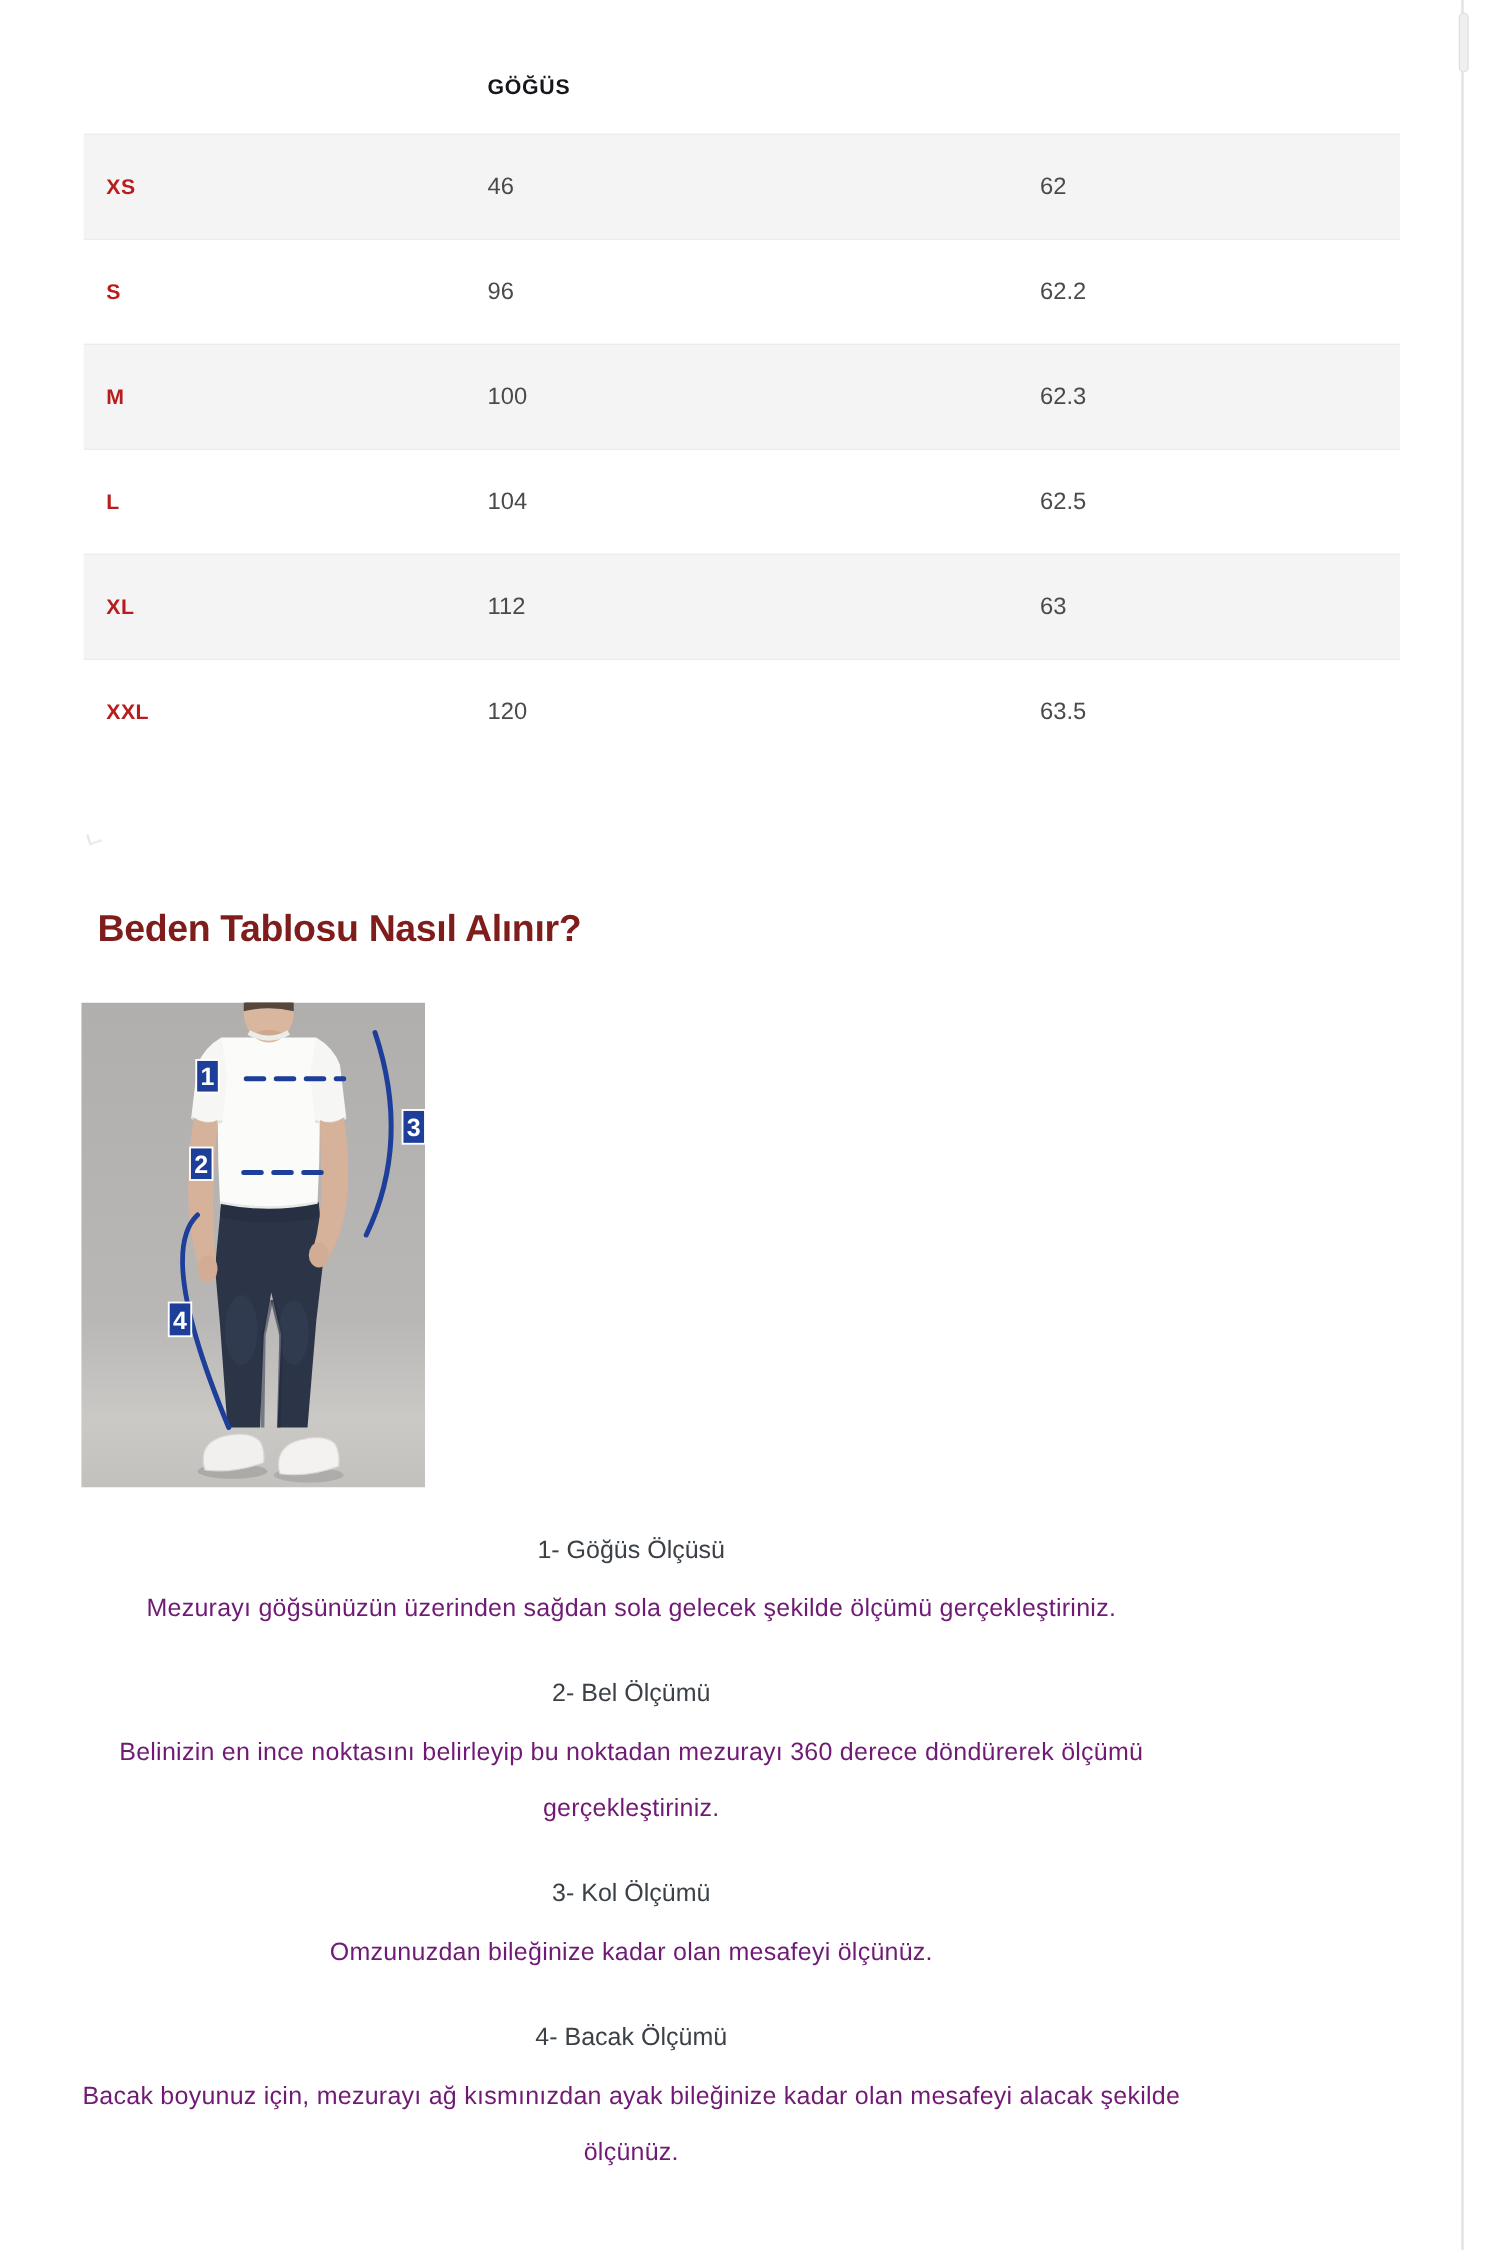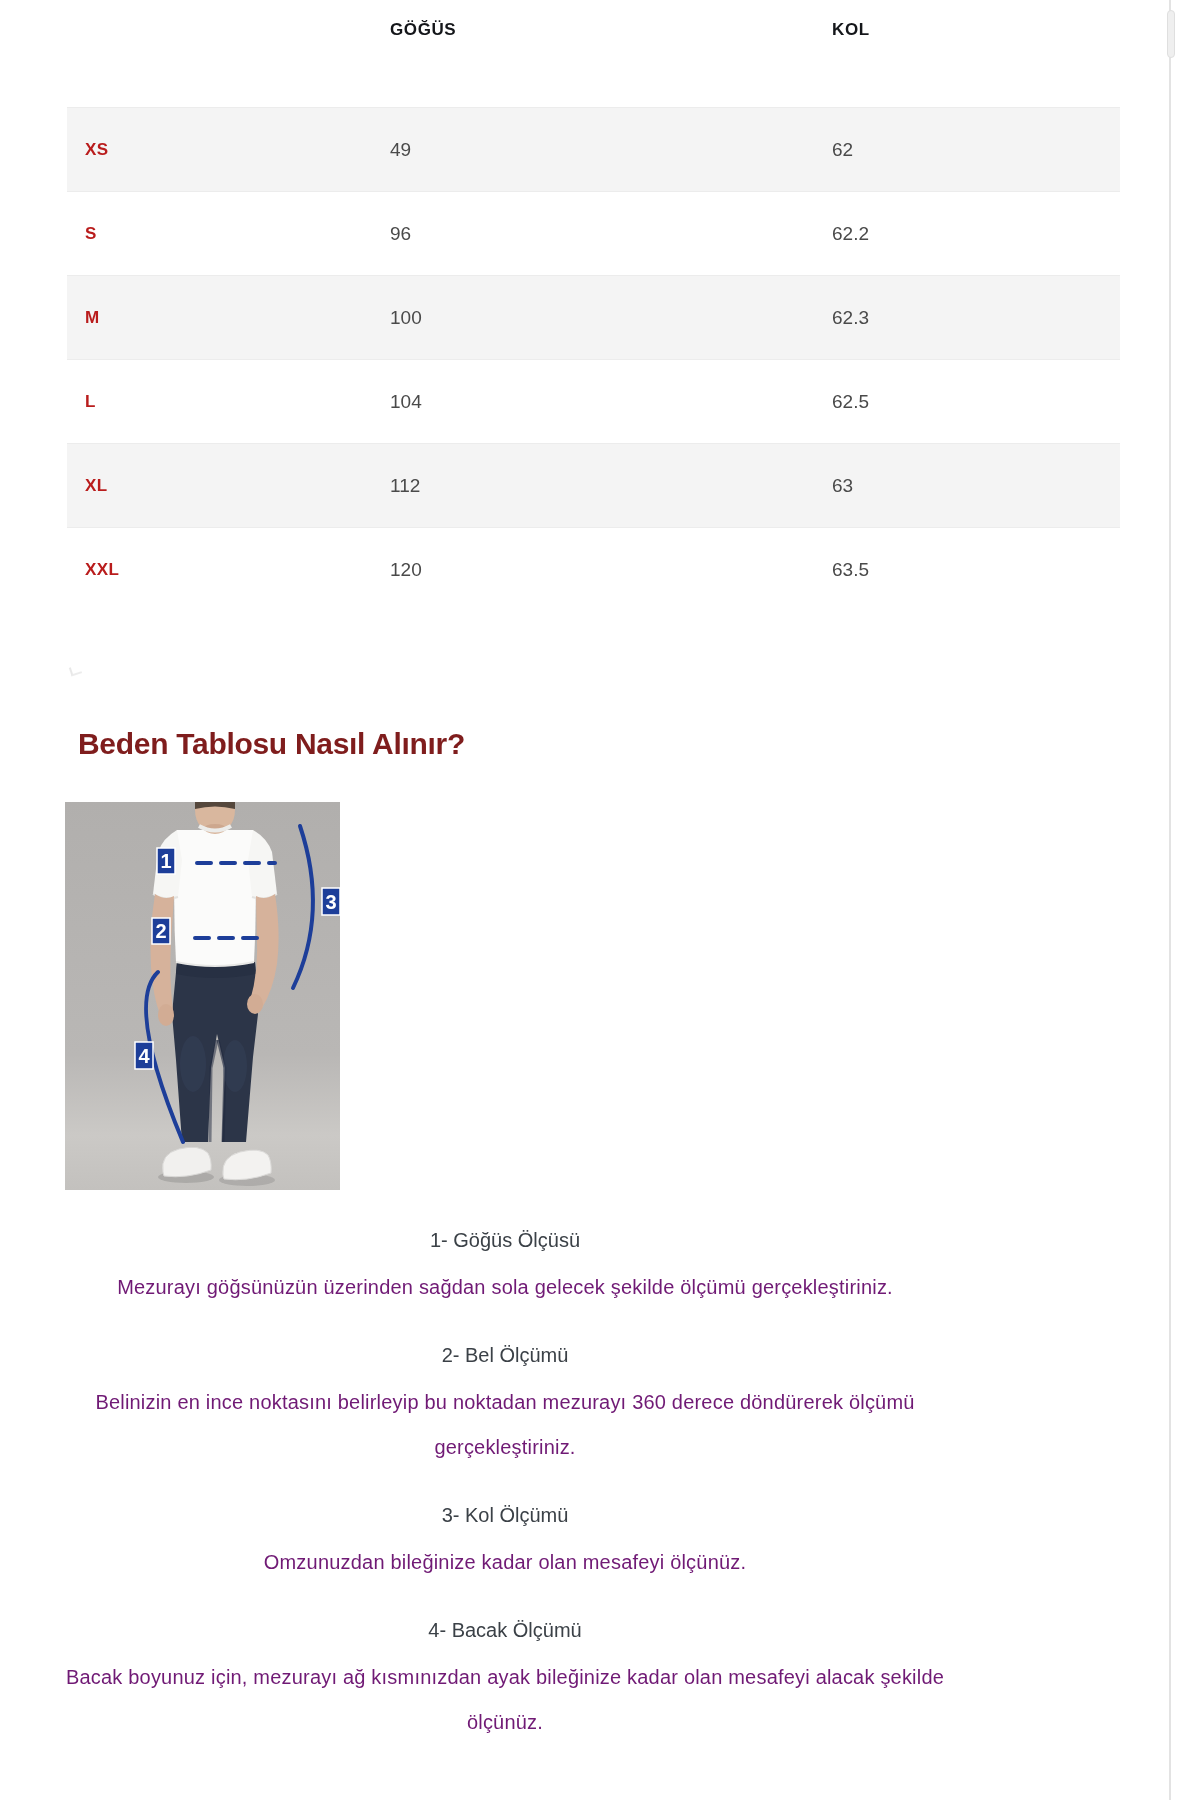--- a/index.html
+++ b/index.html
@@ -4,21 +4,21 @@
 <style>
   html,body{margin:0;padding:0;background:#ffffff;}
   body{
     width:1200px;height:1800px;position:relative;overflow:hidden;
     font-family:"Liberation Sans","DejaVu Sans",sans-serif;
     -webkit-font-smoothing:antialiased;
   }
   
   .size-table{position:absolute;left:67px;top:0;width:1053px;}
   .t-head{display:grid;grid-template-columns:323px 442px 1fr;height:107px;align-items:start;}
-  .t-head .cell{padding-top:20px;font-size:17px;font-weight:bold;color:#14161a;letter-spacing:.6px;}
+  .t-head .cell{padding-top:60px;font-size:17px;font-weight:bold;color:#14161a;letter-spacing:.6px;}
   .t-row{display:grid;grid-template-columns:323px 442px 1fr;height:83px;align-items:center;}
   .t-row.alt{background:#f4f4f4;border-top:1px solid #ececec;border-bottom:1px solid #ececec;}
   .t-row .size-label{padding-left:18px;font-size:17px;font-weight:bold;color:#b91c1c;letter-spacing:.4px;}
   .t-row .value{font-size:19px;color:#4a4a4a;}
   
   .artifact{position:absolute;left:70px;top:666px;width:9px;height:7px;
     border-left:2px solid #d6d6d6;border-bottom:2px solid #dedede;opacity:.55;transform:rotate(-18deg);}
   
   .guide-title{position:absolute;left:78px;top:724px;margin:0;font-size:30px;line-height:40px;
     font-weight:800;color:#7f1d1d;letter-spacing:-.3px;}
@@ -33,26 +33,25 @@
     border:1px solid #dfdfdf;border-radius:4px;}
   .svg-badge-text{font-family:"Liberation Sans","DejaVu Sans",sans-serif;font-weight:bold;font-size:20px;fill:#ffffff;}
 </style>
 </head>
 <body>
 
 <section class="size-table">
   <div class="t-head">
     <div class="cell"></div>
     <div class="cell">GÖĞÜS</div>
-    <div class="cell">KOL</div>
   </div>
 
   <div class="t-row alt">
     <div class="size-label">XS</div>
-    <div class="value">49</div>
+    <div class="value">46</div>
     <div class="value">62</div>
   </div>
   <div class="t-row">
     <div class="size-label">S</div>
     <div class="value">96</div>
     <div class="value">62.2</div>
   </div>
   <div class="t-row alt">
     <div class="size-label">M</div>
     <div class="value">100</div>

